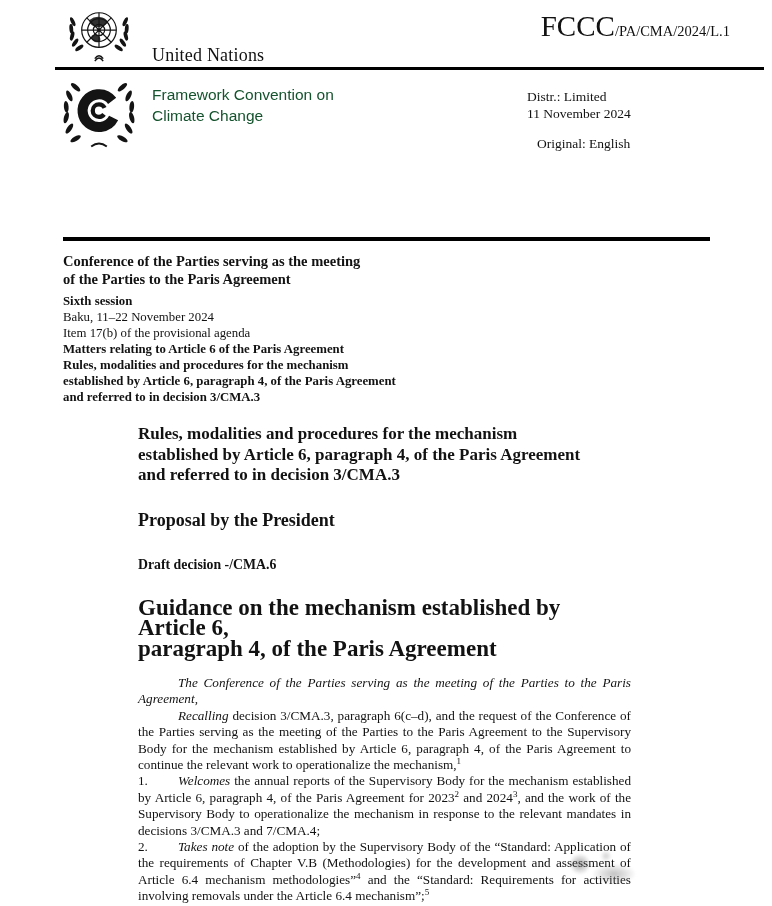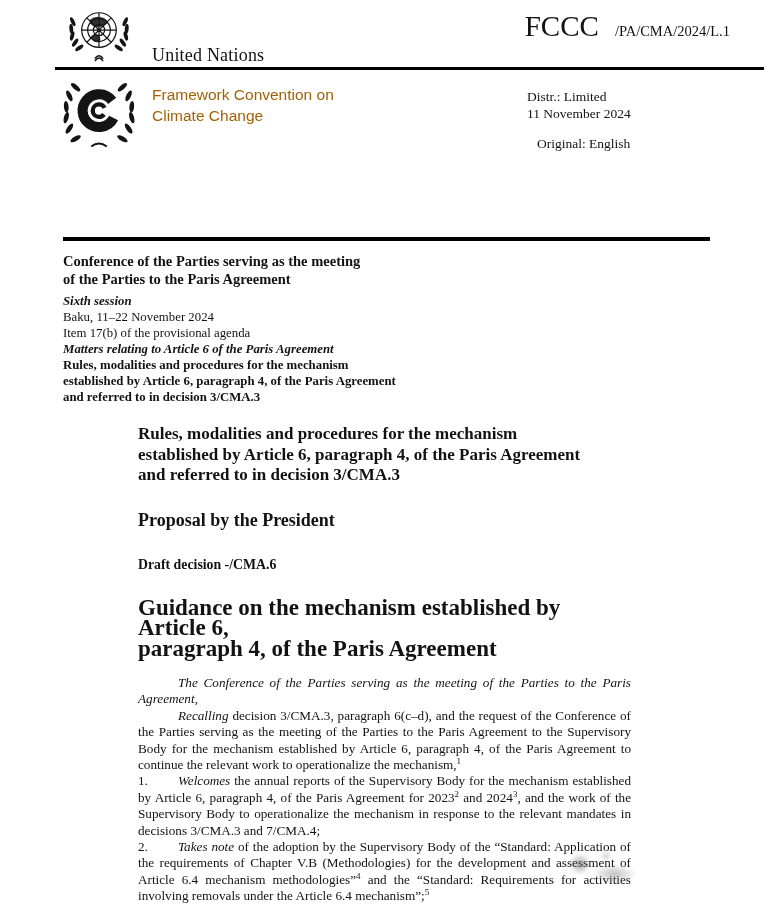--- a/index.html
+++ b/index.html
@@ -14,46 +14,46 @@
   .page { position: absolute; inset: 0; background: #fff; }
 
   
   .un-emblem { position: absolute; left: 62px; top: 5px; width: 74px; height: 62px; }
   .un-name {
     position: absolute; left: 152px; top: 45px;
     font-size: 18px; letter-spacing: 0.2px;
   }
   .advance-block { position: absolute; top: 12px; right: 42px; text-align: right; }
   .advance-version { font-size: 23px; font-weight: bold; letter-spacing: 0.5px; }
-  .doc-symbol { margin-top: 1px; display: flex; justify-content: flex-end; align-items: baseline; gap: 16px; }
+  .doc-symbol { margin-top: 1px; display: flex; justify-content: flex-end; align-items: baseline; }
   .doc-symbol .prefix { font-size: 29px; line-height: 26px; }
   .doc-symbol .suffix { font-size: 14.5px; }
   .rule-top {
     position: absolute; left: 55px; top: 67px; width: 709px; height: 3px;
     background: #000;
   }
   .unfccc-logo { position: absolute; left: 60px; top: 74px; width: 78px; height: 78px; }
   .org-name {
     position: absolute; left: 152px; top: 84px;
     font-family: "Liberation Sans", sans-serif;
-    font-size: 15.5px; line-height: 21px; color: #a16207;
+    font-size: 15.5px; line-height: 21px; color: #14532d;
     white-space: pre-line;
   }
   .distr-block { position: absolute; left: 527px; top: 88px; font-size: 13.5px; line-height: 17px; }
   .original-line { position: absolute; left: 537px; top: 136px; font-size: 13.5px; }
   .rule-mid {
     position: absolute; left: 63px; top: 237px; width: 647px; height: 4px;
     background: #000;
   }
 
   
   .session-block { position: absolute; left: 63px; top: 252px; width: 440px; }
   .session-body { font-size: 14.5px; font-weight: bold; line-height: 18px; white-space: pre-line; }
   .session-line { font-size: 12.8px; line-height: 16px; }
-  .session-line.bold { font-weight: bold; font-style: italic; }
+  .session-line.bold { font-weight: bold; }
   .session-number { margin-top: 5px; }
   .agenda-subitem { font-weight: bold; font-size: 12.8px; line-height: 16px; white-space: pre-line; }
 
   
   .main-col { position: absolute; left: 138px; top: 424px; width: 493px; }
   .doc-title { font-size: 17px; font-weight: bold; line-height: 20.5px; white-space: pre-line; }
   .proposal { margin-top: 24px; font-size: 18px; font-weight: bold; }
   .draft-decision { margin-top: 26px; font-size: 13.8px; font-weight: bold; }
   .section-heading { margin-top: 25px; font-size: 23px; font-weight: bold; line-height: 20.5px; white-space: pre-line; }
 

